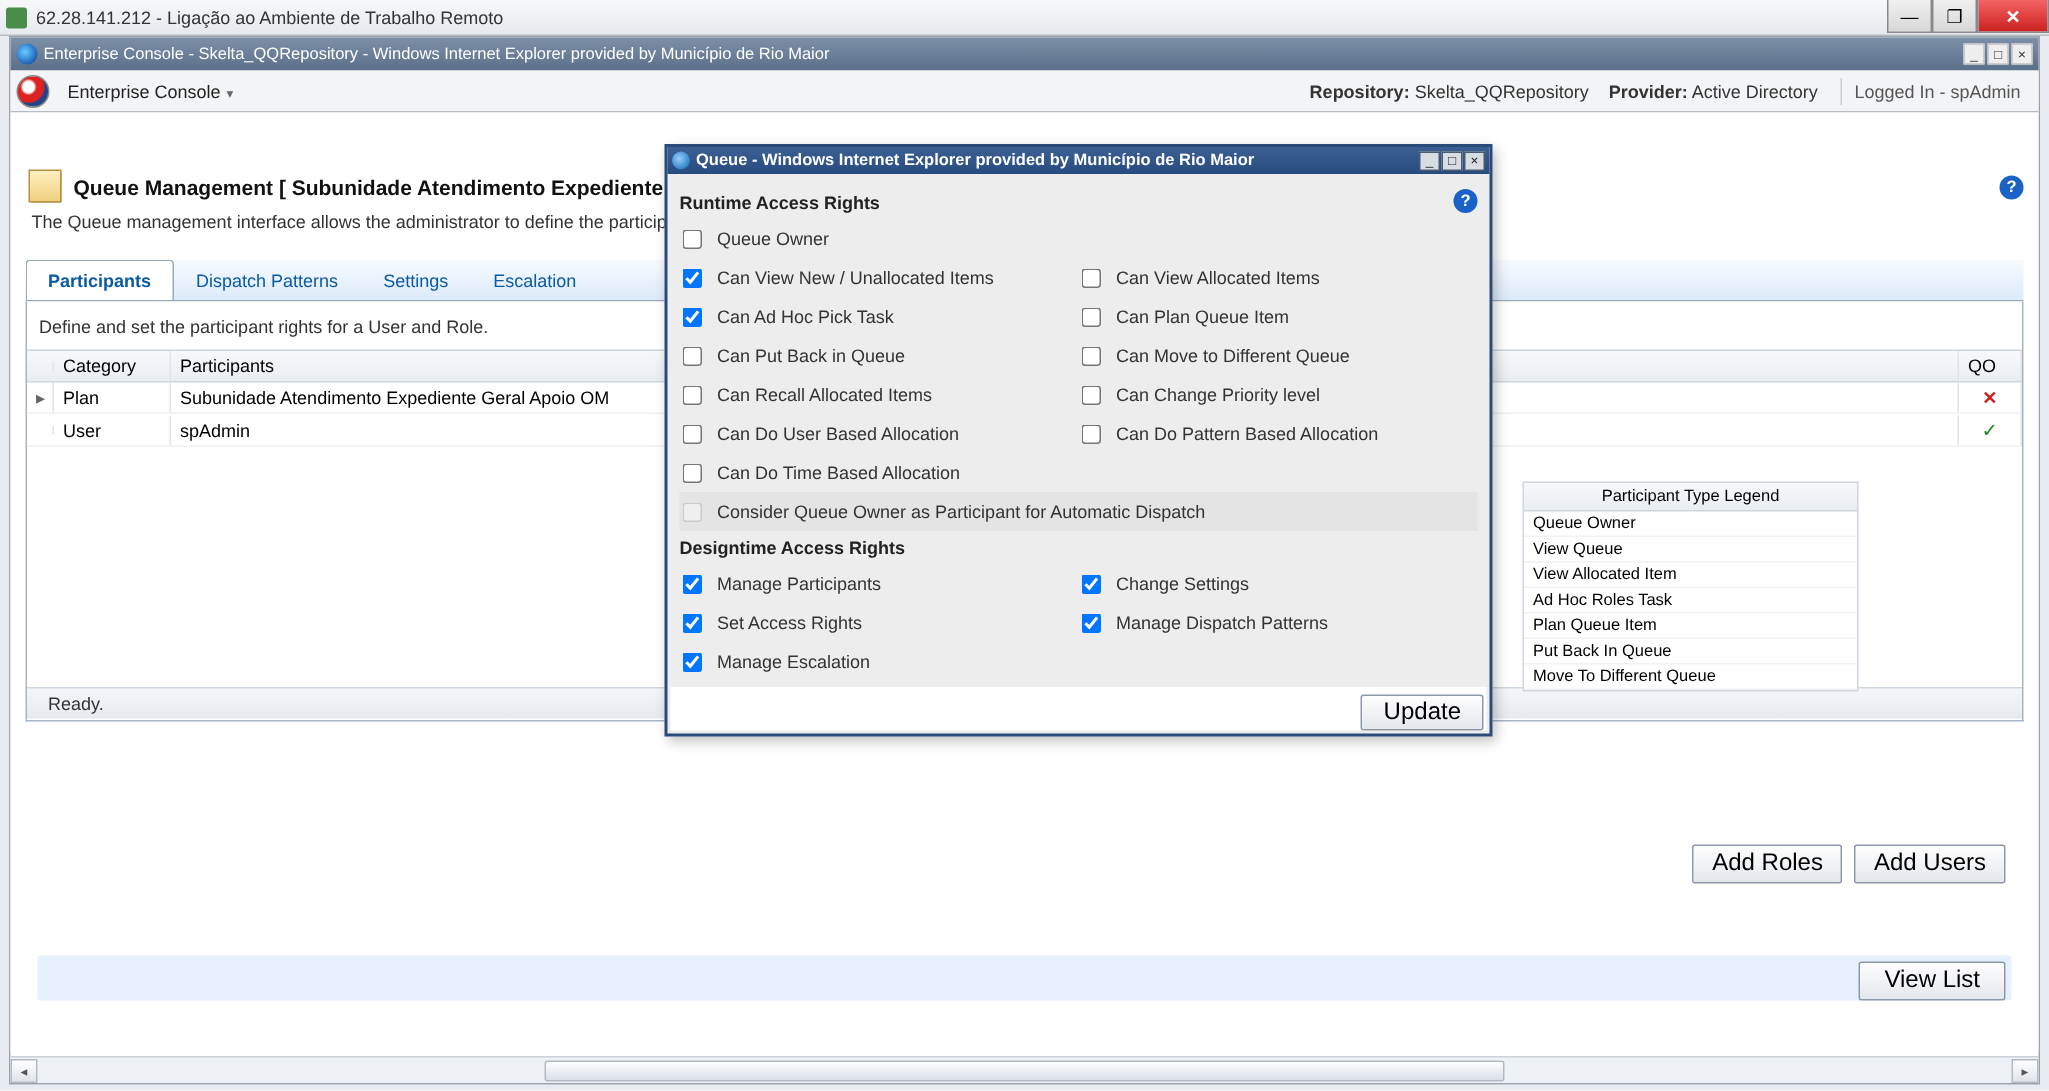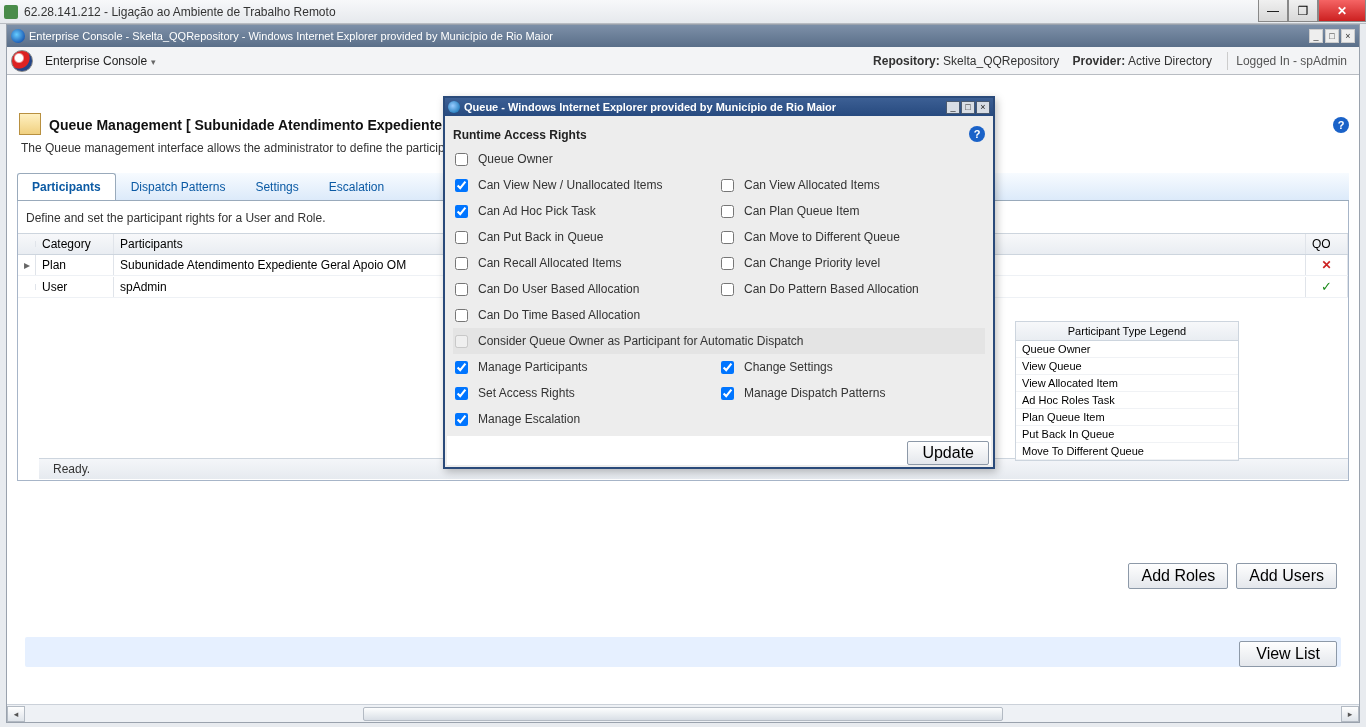--- a/index.html
+++ b/index.html
@@ -46,21 +46,21 @@
 
 .grid { border-top: 1px solid #cdd5de; margin-top: 2px; }
 .grid-head, .grid-row { display: grid; grid-template-columns: 18px 78px 1fr 42px; align-items: center; font-size: 12px; }
 .grid-head { background: linear-gradient(#f7f8fa,#e9edf2); border-bottom: 1px solid #cdd5de; }
 .grid-head > div, .grid-row > div { padding: 3px 6px; border-right: 1px solid #e0e4ea; }
 .grid-row { border-bottom: 1px solid #eef1f5; }
 .chev { color: #666; text-align: center; }
 .x-mark { color: #c22; font-weight: bold; text-align: center; }
 .check-mark { color: #1a8a1a; text-align: center; font-size: 13px; }
 
-.status-bar { background: linear-gradient(#f4f6f9,#e6eaef); border-top: 1px solid #cdd5de; padding: 3px 14px; font-size: 12px; color: #333; margin-left: 21px; }
+.status-bar { background: linear-gradient(#f4f6f9,#e6eaef); border-top: 1px solid #cdd5de; padding: 3px 14px; font-size: 12px; color: #333; }
 
 .legend { position: absolute; right: 120px; top: 248px; width: 224px; border: 1px solid #cdd5de; font-size: 11px; background: #fff; margin-top: 48px; }
 .legend-head { background: linear-gradient(#f7f8fa,#e9edf2); text-align: center; padding: 3px 0; border-bottom: 1px solid #cdd5de; }
 .legend > div:not(.legend-head) { padding: 2px 6px; border-bottom: 1px solid #f0f2f5; }
 
 .bottom-buttons { position: absolute; right: 22px; top: 538px; display: flex; gap: 8px; }
 .btn { background: linear-gradient(#fefefe,#e4e7ec); border: 1px solid #8d99a8; padding: 3px 12px; font-size: 16px; border-radius: 2px; cursor: pointer; }
 .view-list { position: absolute; right: 22px; top: 616px; }
 .view-list .btn { padding: 3px 16px; }
 .blue-strip { position: absolute; left: 18px; right: 18px; top: 612px; height: 30px; background: #e6f0ff; border-radius: 2px; }
@@ -256,20 +256,21 @@
         </label>
       <label class="perm full">
           <input type="checkbox" style="">
           <span>Can Do Time Based Allocation</span>
         </label>
       <label class="perm full" style="background:#e4e4e4;">
           <input type="checkbox" disabled="" style="">
           <span>Consider Queue Owner as Participant for Automatic Dispatch</span>
         </label>
     </div>
+    <div class="section-title">Designtime Access Rights</div>
     <div class="perm-grid">
       <label class="perm">
           <input type="checkbox" checked="" style="">
           <span>Manage Participants</span>
         </label>
       <label class="perm">
           <input type="checkbox" checked="" style="">
           <span>Change Settings</span>
         </label>
       <label class="perm">

